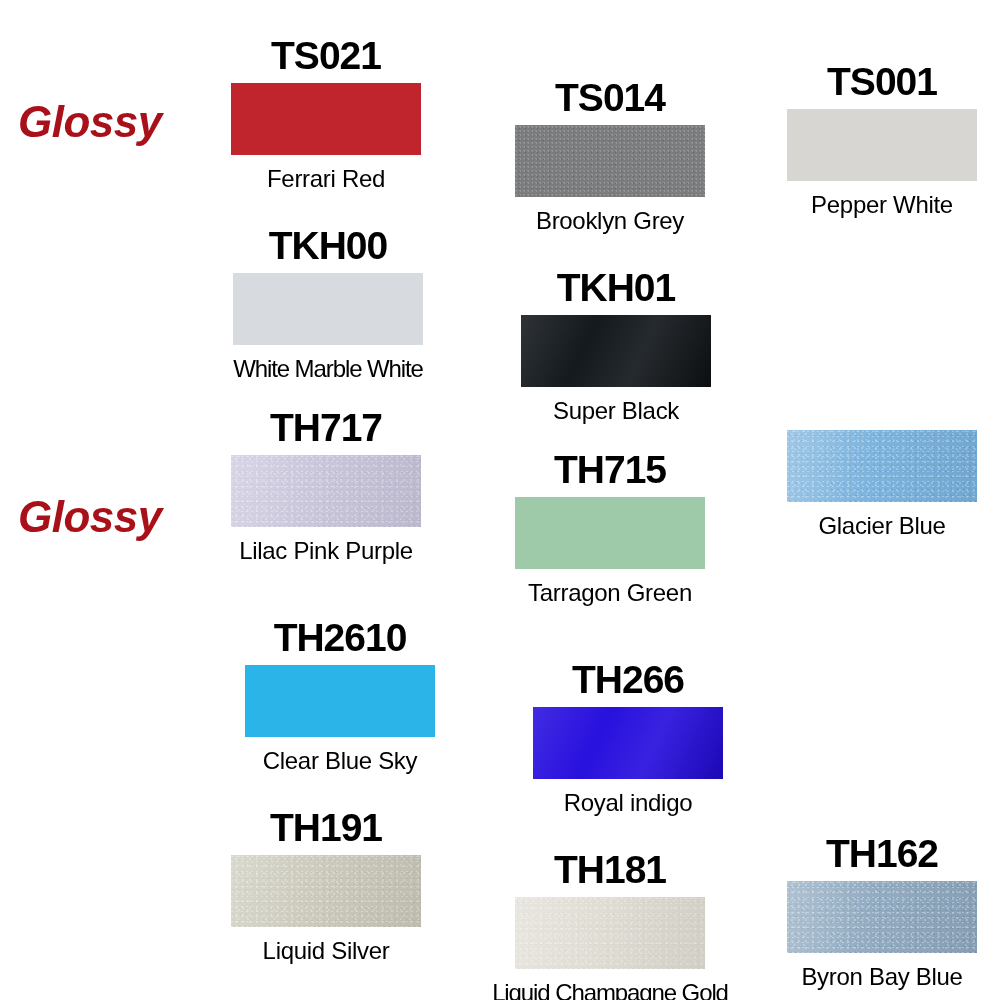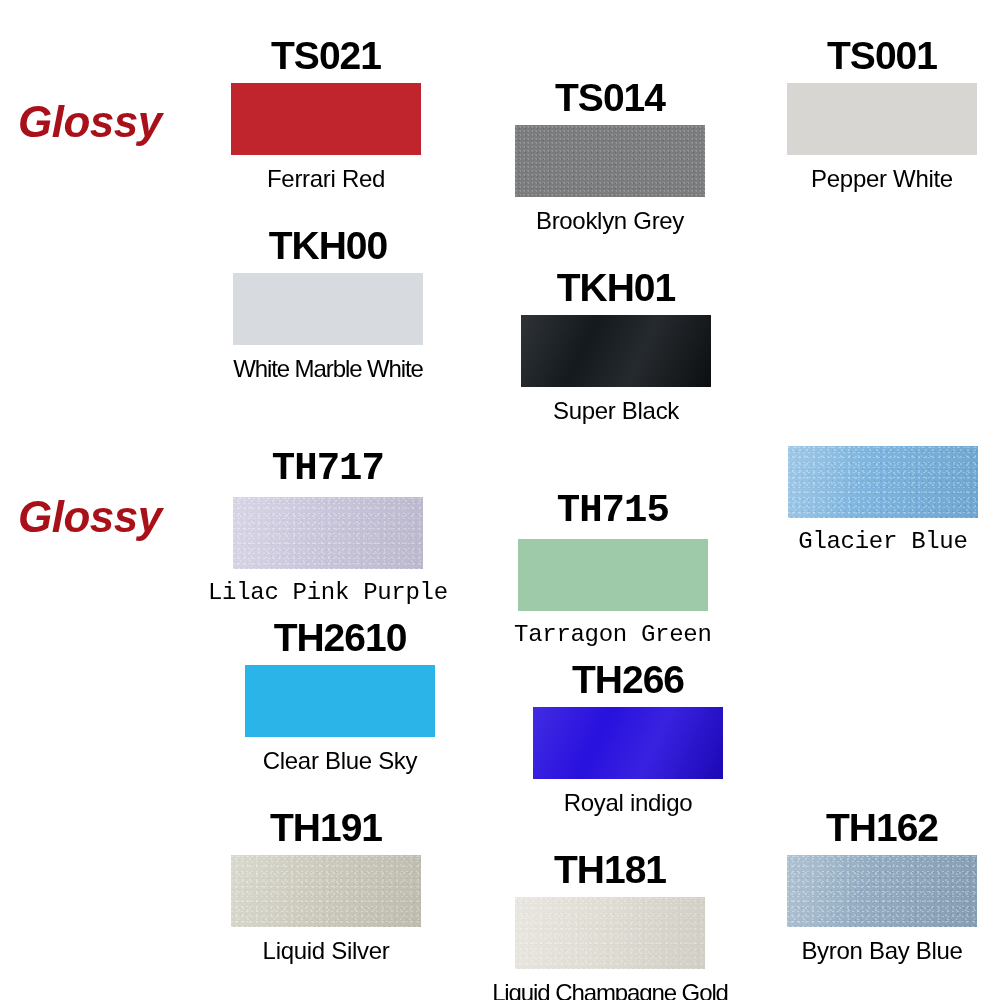--- a/index.html
+++ b/index.html
@@ -49,37 +49,37 @@
     position: absolute;
     left: 0;
     width: 1000px;
     height: 190px;
     display: flex;
     flex-direction: row;
     justify-content: flex-start;
   }
   .row.r1 { top: 32px; }
   .row.r2 { top: 222px; }
-  .row.r3 { top: 446px; font-family: Liberation Mono, monospace; }
+  .row.r3 { top: 404px; }
   .row.r4 { top: 614px; padding-left: 12px; }
   .row.r5 { top: 804px; }
 
   .cell {
     position: relative;
     width: 240px;
     height: 190px;
     box-sizing: border-box;
     display: flex;
     flex-direction: column;
     align-items: center;
   }
   
   .cell.c1 { margin-left: 208px; }
   .cell.c2 { margin-left: 48px; margin-top: 42px; }
-  .cell.c3 { margin-left: 36px; }
+  .cell.c3 { margin-left: 36px; margin-top: 26px; }
 
   .code {
     font-size: 39px;
     font-weight: bold;
     color: #000000;
     line-height: 1;
     letter-spacing: -1px;
     margin-top: 4px;
     margin-bottom: 8px;
     white-space: nowrap;

